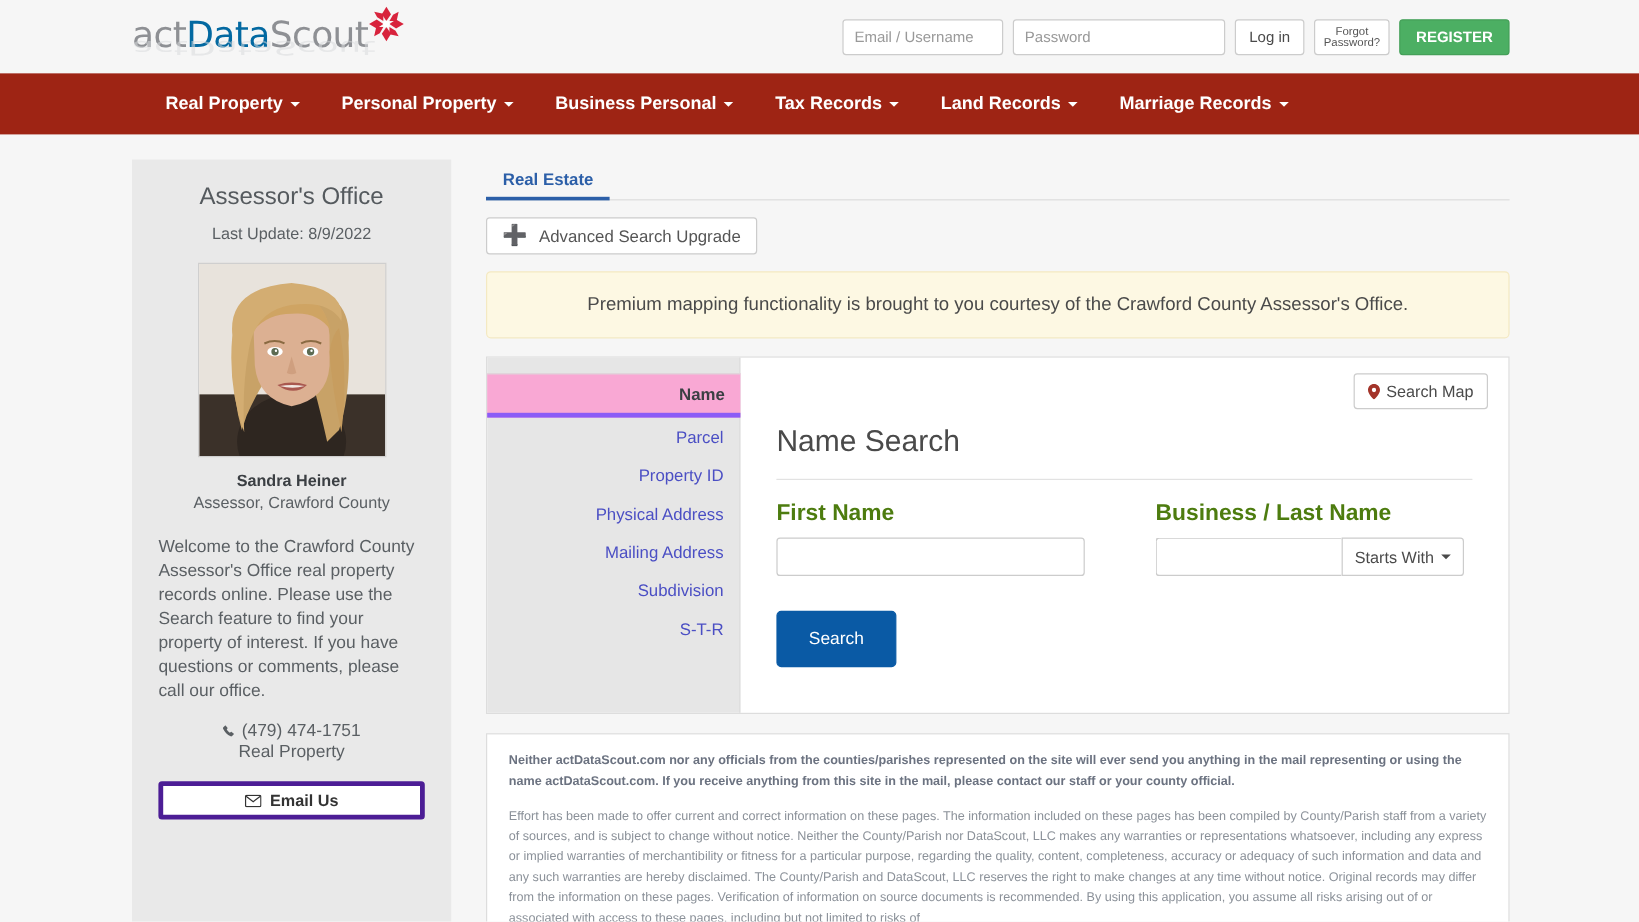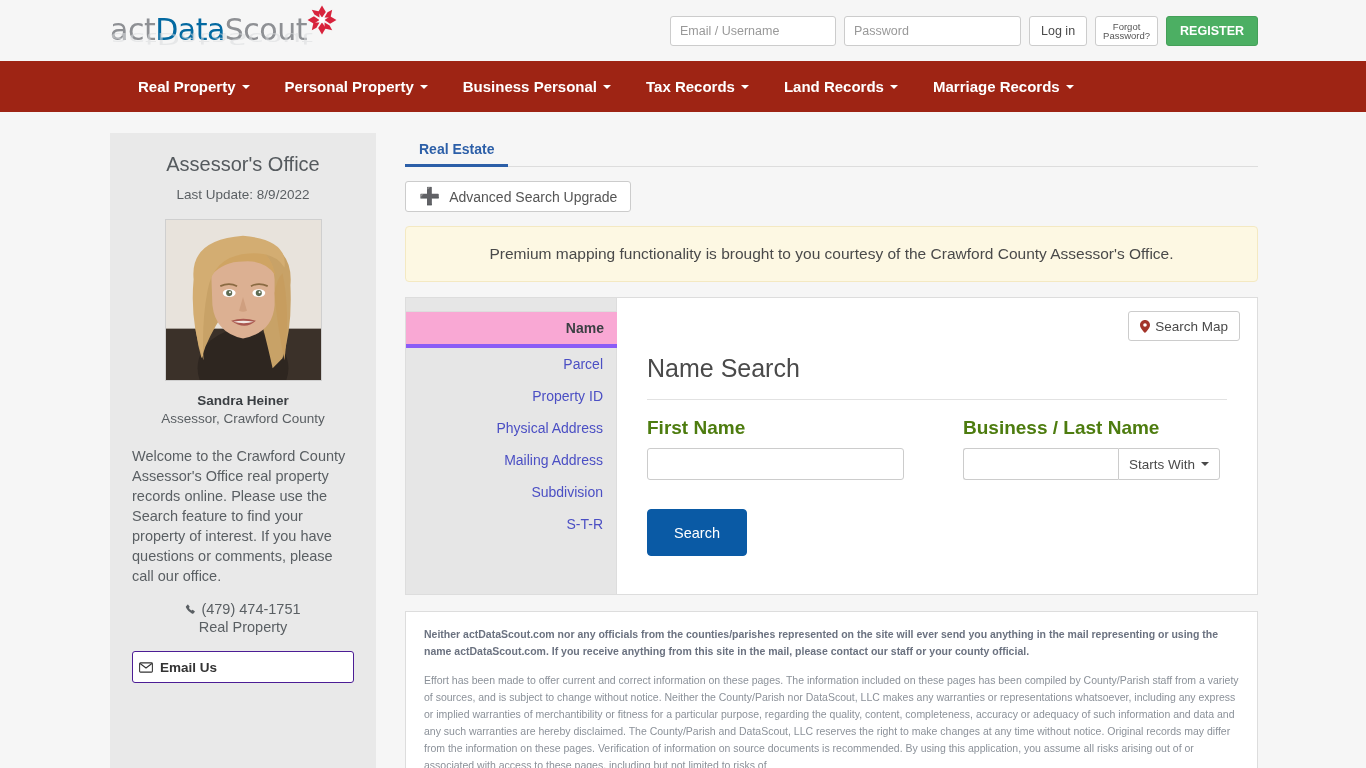--- a/index.html
+++ b/index.html
@@ -69,21 +69,21 @@
     border: 1px solid #cccccc;
     border-radius: 3px;
     background: #fff;
     padding: 0 9px;
     font-size: 12.5px;
     color: #555;
     outline: none;
     font-family: "Liberation Sans", sans-serif;
   }
   .login-input::placeholder { color: #999; }
-  #email-field { width: 166px; margin-left: 36px; }
+  #email-field { width: 134px; margin-left: 36px; }
   #password-field { width: 177px; }
   .btn-plain {
     height: 30px;
     border: 1px solid #cccccc;
     border-radius: 3px;
     background: #fff;
     font-size: 12.5px;
     color: #4a4a4a;
     padding: 0 11px;
     cursor: pointer;
@@ -204,25 +204,25 @@
     color: #5a5f63;
     margin-bottom: 2px;
     display: flex; align-items: center; justify-content: center; gap: 5px;
   }
   .phone-sub {
     font-size: 14.5px;
     color: #5a5f63;
     margin-bottom: 16px;
   }
   .email-btn {
-    display: flex; align-items: center; gap: 7px;
+    display: flex; align-items: center; justify-content: center; gap: 7px;
     width: 100%;
     height: 32px;
     background: #fff;
-    border: 1px solid #4c1d95;
+    border: 4px solid #4c1d95;
     border-radius: 3px;
     font-size: 13.5px;
     font-weight: 700;
     color: #333;
     cursor: pointer;
     font-family: "Liberation Sans", sans-serif;
   }
 
   
   .main { flex: 1; min-width: 0; }

